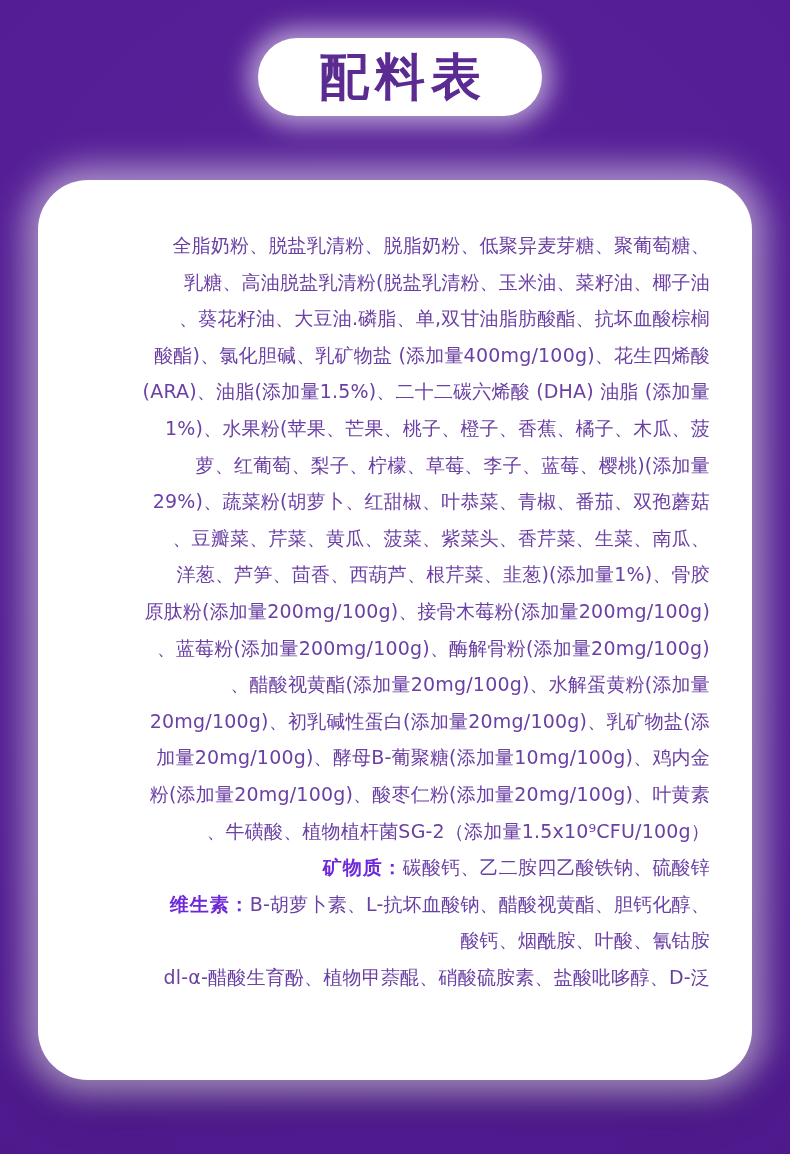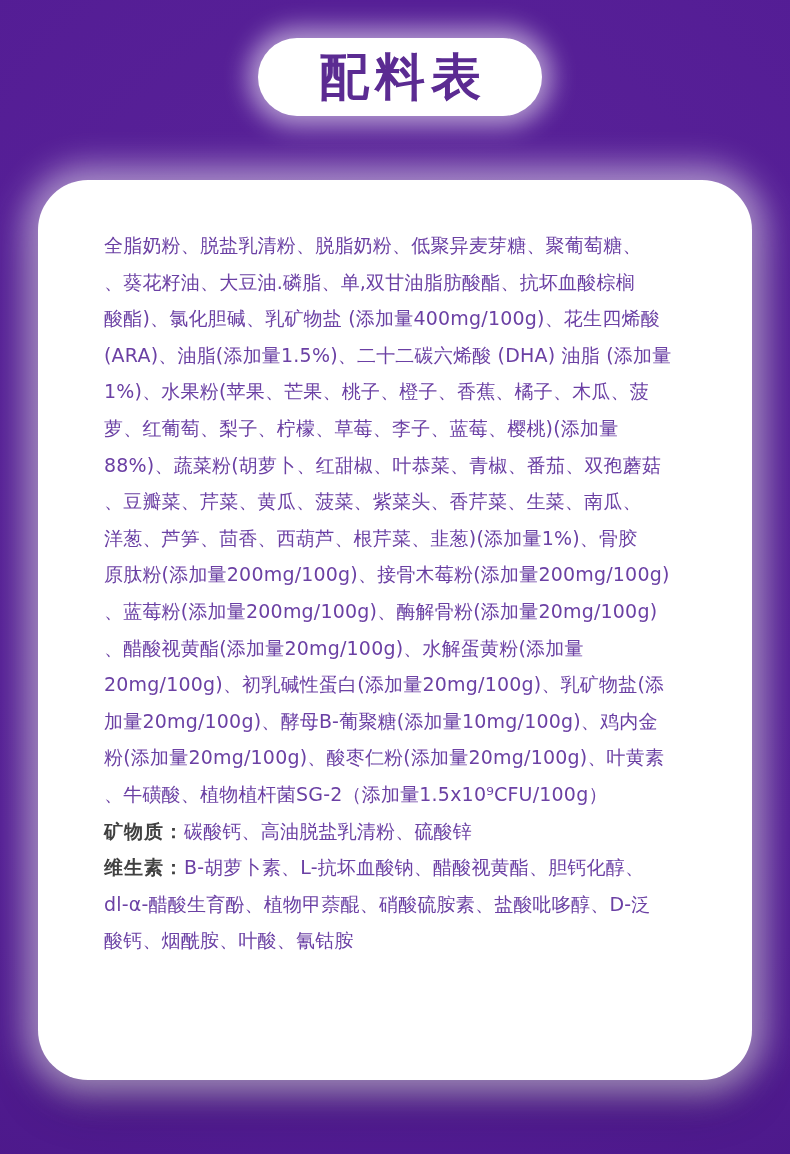--- a/index.html
+++ b/index.html
@@ -7,20 +7,21 @@
     font-family: "DejaVu Sans", "Liberation Sans", sans-serif;
     background: #3f1277;
   }
   .page {
     position: relative;
     width: 790px;
     height: 1154px;
     overflow: hidden;
     background:
       radial-gradient(130% 95% at 50% 35%, #5a2399 0%, #541d95 55%, #471683 100%);
+    text-align: right;
   }
   .title-pill {
     position: absolute;
     left: 258px;
     top: 38px;
     width: 284px;
     height: 78px;
     background: #ffffff;
     border-radius: 42px;
     display: flex;
@@ -56,53 +57,54 @@
     color: #6b40a4;
     letter-spacing: 0.2px;
     margin-left: 16px;
   }
   .line {
     white-space: nowrap;
     height: 36.6px;
   }
   .label {
     font-weight: bold;
-    color: #404040;
+    color: #6d28d9;
     letter-spacing: 1px;
   }
 </style>
 </head>
 <body>
 
 <div class="page">
 
   <div class="title-pill">
     <span class="title-text">配料表</span>
   </div>
 
   <div class="card">
     <div class="ingredients-text">
       <div class="line">全脂奶粉、脱盐乳清粉、脱脂奶粉、低聚异麦芽糖、聚葡萄糖、</div>
+      <div class="line">乳糖、高油脱盐乳清粉(脱盐乳清粉、玉米油、菜籽油、椰子油</div>
       <div class="line">、葵花籽油、大豆油.磷脂、单,双甘油脂肪酸酯、抗坏血酸棕榈</div>
       <div class="line">酸酯)、氯化胆碱、乳矿物盐 (添加量400mg/100g)、花生四烯酸</div>
       <div class="line">(ARA)、油脂(添加量1.5%)、二十二碳六烯酸 (DHA) 油脂 (添加量</div>
       <div class="line">1%)、水果粉(苹果、芒果、桃子、橙子、香蕉、橘子、木瓜、菠</div>
       <div class="line">萝、红葡萄、梨子、柠檬、草莓、李子、蓝莓、樱桃)(添加量</div>
-      <div class="line">88%)、蔬菜粉(胡萝卜、红甜椒、叶恭菜、青椒、番茄、双孢蘑菇</div>
+      <div class="line">29%)、蔬菜粉(胡萝卜、红甜椒、叶恭菜、青椒、番茄、双孢蘑菇</div>
       <div class="line">、豆瓣菜、芹菜、黄瓜、菠菜、紫菜头、香芹菜、生菜、南瓜、</div>
       <div class="line">洋葱、芦笋、茴香、西葫芦、根芹菜、韭葱)(添加量1%)、骨胶</div>
       <div class="line">原肽粉(添加量200mg/100g)、接骨木莓粉(添加量200mg/100g)</div>
       <div class="line">、蓝莓粉(添加量200mg/100g)、酶解骨粉(添加量20mg/100g)</div>
       <div class="line">、醋酸视黄酯(添加量20mg/100g)、水解蛋黄粉(添加量</div>
       <div class="line">20mg/100g)、初乳碱性蛋白(添加量20mg/100g)、乳矿物盐(添</div>
       <div class="line">加量20mg/100g)、酵母B-葡聚糖(添加量10mg/100g)、鸡内金</div>
       <div class="line">粉(添加量20mg/100g)、酸枣仁粉(添加量20mg/100g)、叶黄素</div>
       <div class="line">、牛磺酸、植物植杆菌SG-2（添加量1.5x10⁹CFU/100g）</div>
 
-      <div class="line"><span class="label">矿物质：</span><span>碳酸钙、高油脱盐乳清粉、硫酸锌</span></div>
+      <div class="line"><span class="label">矿物质：</span><span>碳酸钙、乙二胺四乙酸铁钠、硫酸锌</span></div>
 
       <div class="line"><span class="label">维生素：</span><span>B-胡萝卜素、L-抗坏血酸钠、醋酸视黄酯、胆钙化醇、</span></div>
+      <div class="line">酸钙、烟酰胺、叶酸、氰钴胺</div>
       <div class="line">dl-α-醋酸生育酚、植物甲萘醌、硝酸硫胺素、盐酸吡哆醇、D-泛</div>
-      <div class="line">酸钙、烟酰胺、叶酸、氰钴胺</div>
     </div>
   </div>
 
 </div>
 
 </body></html>

